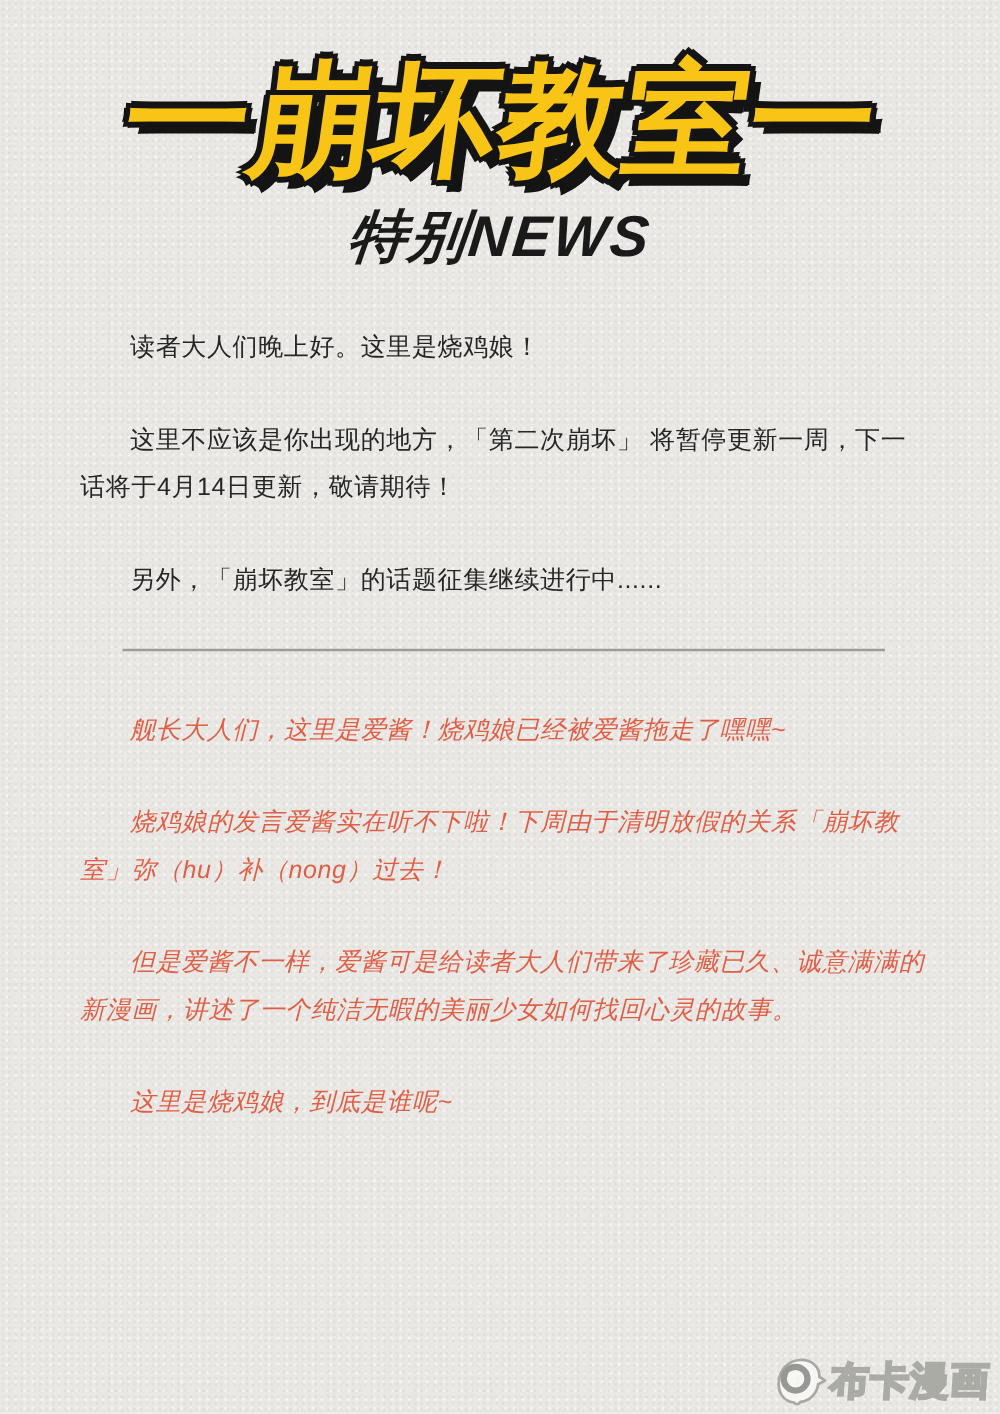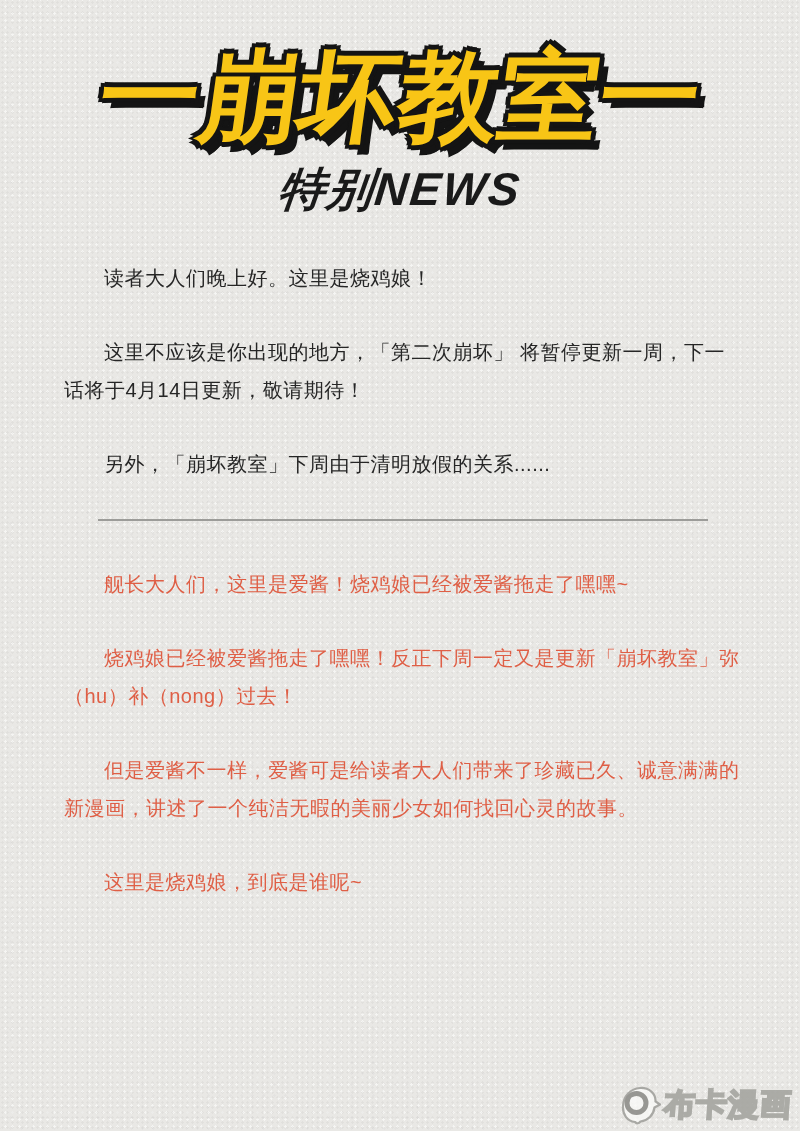--- a/index.html
+++ b/index.html
@@ -64,20 +64,21 @@
     font-size: 20px;
     line-height: 38px;
     text-indent: 2em;
     margin-bottom: 36px;
     color: #262626;
     letter-spacing: 0.5px;
   }
 
   .content p.red {
     color: #df5f46;
+    font-style: italic;
   }
 
   .divider {
     border: none;
     border-top: 2px solid #9c9c99;
     width: 610px;
     margin: 14px auto 44px auto;
   }
 
   
@@ -112,28 +113,28 @@
   <div class="title">一崩坏教室一</div>
 
   <div class="subtitle">特别NEWS</div>
 
   <div class="content">
 
     <p>读者大人们晚上好。这里是烧鸡娘！</p>
 
     <p>这里不应该是你出现的地方，「第二次崩坏」 将暂停更新一周，下一话将于4月14日更新，敬请期待！</p>
 
-    <p>另外，「崩坏教室」下周由于清明放假的关系......</p>
+    <p>另外，「崩坏教室」的话题征集继续进行中......</p>
 
 
     <hr class="divider">
 
     <p class="red">舰长大人们，这里是爱酱！烧鸡娘已经被爱酱拖走了嘿嘿~</p>
 
-    <p class="red">烧鸡娘已经被爱酱拖走了嘿嘿！反正下周一定又是更新「崩坏教室」弥（hu）补（nong）过去！</p>
+    <p class="red">烧鸡娘的发言爱酱实在听不下啦！下周由于清明放假的关系「崩坏教室」弥（hu）补（nong）过去！</p>
 
     <p class="red">但是爱酱不一样，爱酱可是给读者大人们带来了珍藏已久、诚意满满的新漫画，讲述了一个纯洁无暇的美丽少女如何找回心灵的故事。</p>
 
     <p class="red">这里是烧鸡娘，到底是谁呢~</p>
 
   </div>
 
   <div class="watermark">
     <span>
       <svg width="42" height="40" viewBox="0 0 42 40">

